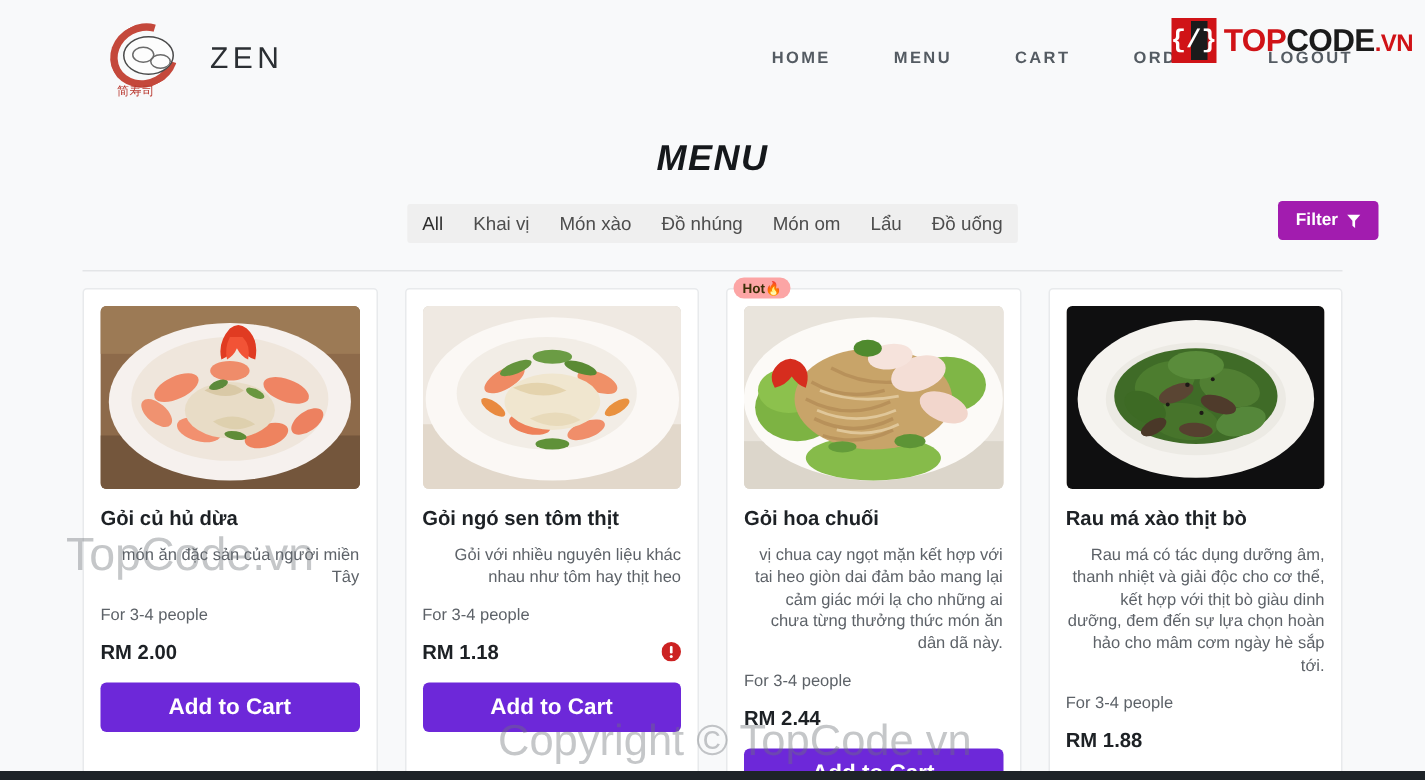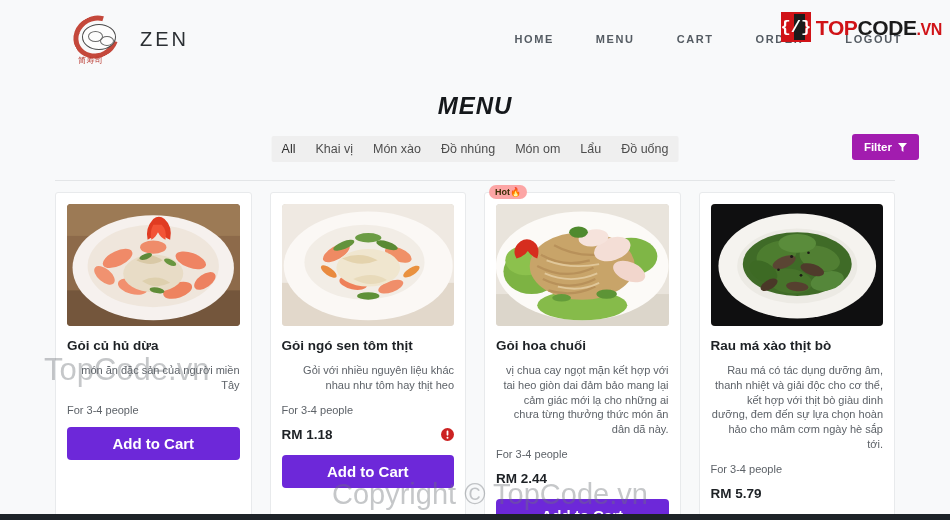--- a/index.html
+++ b/index.html
@@ -318,20 +318,23 @@
             <ellipse cx="118" cy="62" rx="7" ry="3" fill="#69963f" transform="rotate(25 118 62)"></ellipse>
             <ellipse cx="104" cy="92" rx="8" ry="3" fill="#5f8c37" transform="rotate(10 104 92)"></ellipse>
             <path d="M100 16 q-9 10 -6 22 q8 -4 12 -10 q5 8 12 10 q3 -14 -6 -22 q-6 -5 -12 0z" fill="#e03b22"></path>
             <path d="M100 22 q-4 8 -2 16 q5 -3 7 -8 q3 6 8 8 q2 -10 -4 -16z" fill="#f25336"></path>
           </g>
         </svg>
       </div>
       <div class="card-title">Gỏi củ hủ dừa</div>
       <div class="card-desc">món ăn đặc sản của người miền Tây</div>
       <div class="card-serves">For 3-4 people</div>
+      <div class="price-row">
+        <span class="price">RM 2.00</span>
+      </div>
       <button class="btn-cart">Add to Cart</button>
     </div>
 
     <div class="card">
       <div class="card-img">
         <svg viewBox="0 0 200 130" preserveAspectRatio="xMidYMid slice">
           <rect width="200" height="130" fill="#efe9e2"></rect>
           <rect y="84" width="200" height="46" fill="#e2d8cb"></rect>
           <ellipse cx="100" cy="66" rx="90" ry="58" fill="#fbf8f5"></ellipse>
           <ellipse cx="96" cy="62" rx="64" ry="40" fill="#f2ede6"></ellipse>
@@ -432,21 +435,21 @@
             <circle cx="112" cy="52" r="1.4" fill="#1d1a16"></circle>
             <circle cx="104" cy="76" r="1.5" fill="#1d1a16"></circle>
             <circle cx="80" cy="70" r="1.4" fill="#1d1a16"></circle>
           </g>
         </svg>
       </div>
       <div class="card-title">Rau má xào thịt bò</div>
       <div class="card-desc">Rau má có tác dụng dưỡng âm, thanh nhiệt và giải độc cho cơ thể, kết hợp với thịt bò giàu dinh dưỡng, đem đến sự lựa chọn hoàn hảo cho mâm cơm ngày hè sắp tới.</div>
       <div class="card-serves">For 3-4 people</div>
       <div class="price-row">
-        <span class="price">RM 5.79</span>
+        <span class="price">RM 1.88</span>
       </div>
       <button class="btn-cart">Add to Cart</button>
     </div>
   </div>
 
   <div class="wm wm-mid">TopCode.vn</div>
   <div class="wm wm-bottom">Copyright © TopCode.vn</div>
   <div class="strip"></div>
 </div>
 

